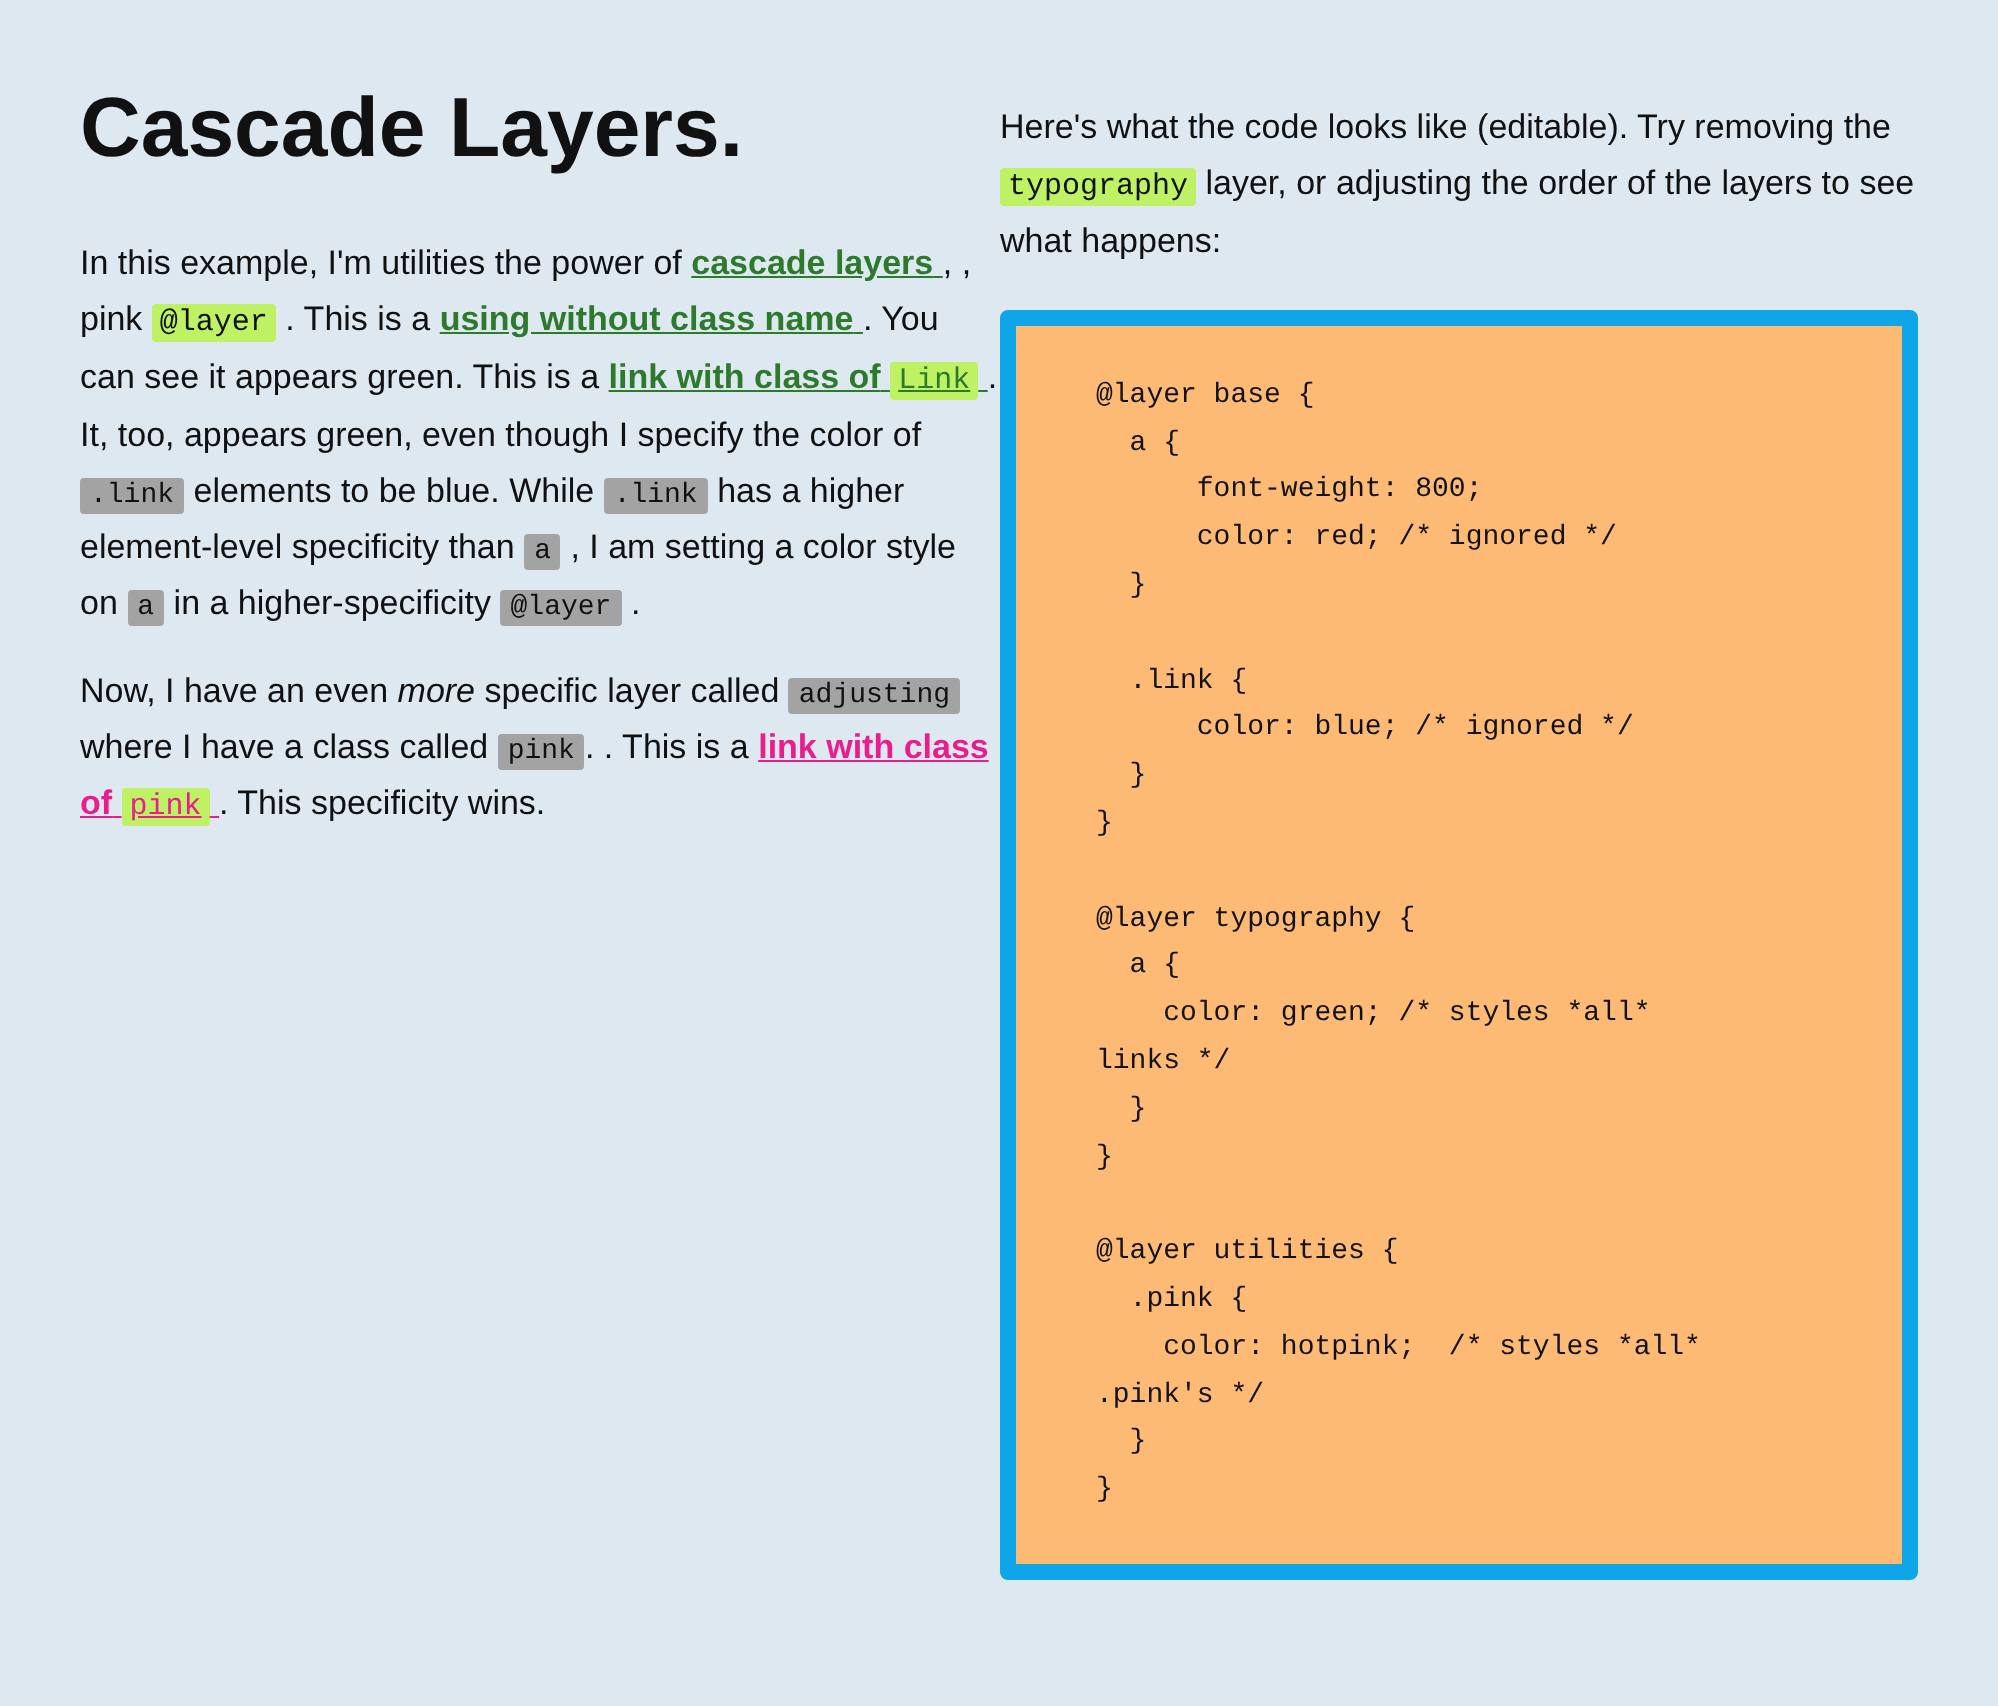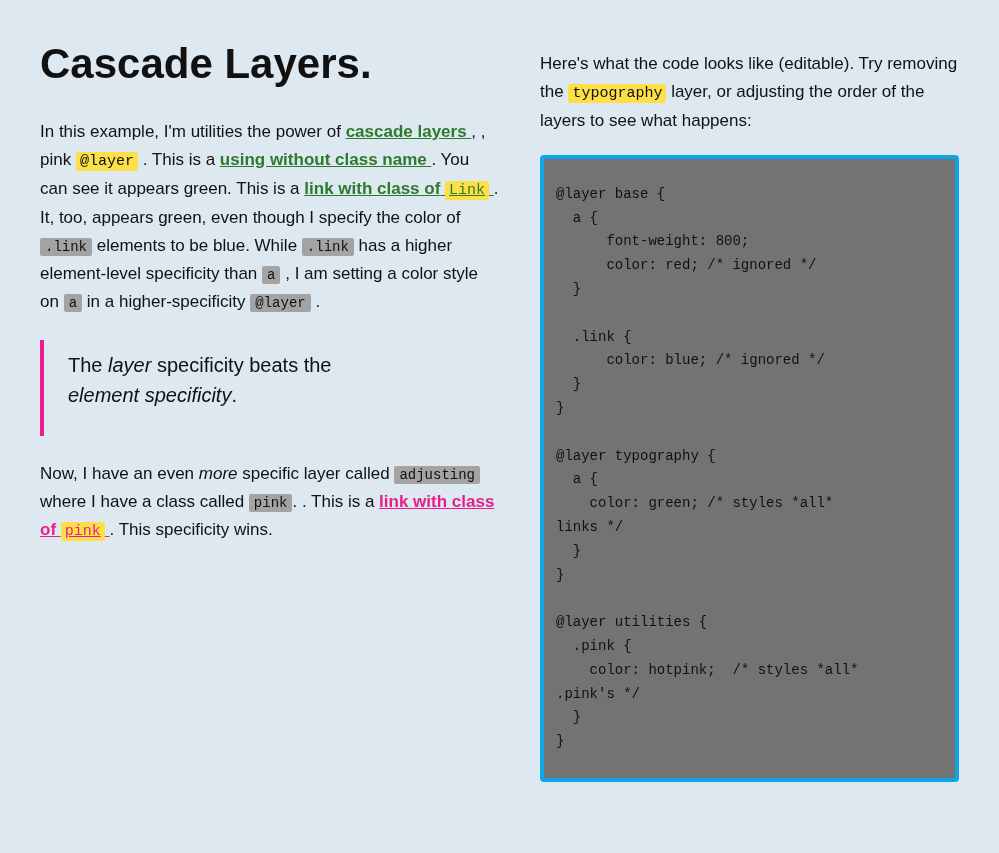--- a/index.html
+++ b/index.html
@@ -7,21 +7,20 @@
       background-color: #dde8f0;
       font-family: Georgia, 'Times New Roman', serif;
       font-size: 18px;
       color: #111;
       padding: 40px;
       min-height: 853px;
       width: 999px;
     }
     .layout {
       display: flex;
-      gap: 40px;
       align-items: flex-start;
     }
     .left-col {
       flex: 0 0 460px;
       max-width: 460px;
     }
     .right-col {
       flex: 1;
       padding-top: 10px;
     }
@@ -32,21 +31,21 @@
       margin-bottom: 30px;
       color: #111;
     }
     p {
       line-height: 1.65;
       margin-bottom: 16px;
       font-family: Arial, Helvetica, sans-serif;
       font-size: 17px;
     }
     .highlight-yellow {
-      background-color: #fde047;
+      background-color: #bef264;
       padding: 1px 4px;
       border-radius: 2px;
       font-family: 'Courier New', monospace;
       font-size: 15px;
       font-weight: normal;
     }
     .link-green {
       color: #2d7a2d;
       font-weight: 800;
       text-decoration: underline;
@@ -77,24 +76,24 @@
     .blockquote em {
       font-style: italic;
     }
     .right-description {
       font-family: Arial, Helvetica, sans-serif;
       font-size: 17px;
       line-height: 1.65;
       margin-bottom: 20px;
     }
     .code-editor {
-      border: 4px solid #0ea5e9;
-      background-color: #737373;
+      border: 8px solid #0ea5e9;
+      background-color: #fdba74;
       border-radius: 4px;
-      padding: 24px 12px;
+      padding: 24px 40px;
     }
     pre {
       font-family: 'Courier New', monospace;
       font-size: 14px;
       line-height: 1.7;
       color: #111;
       white-space: pre;
     }
   </style>
 </head>
@@ -125,29 +124,20 @@
       <span class="inline-code">.link</span>
       <span>has a higher element-level specificity than</span>
       <span class="inline-code">a</span>
       <span>, I am setting a color style on</span>
       <span class="inline-code">a</span>
       <span>in a higher-specificity</span>
       <span class="inline-code">@layer</span>
       <span>.</span>
     </p>
 
-    <div class="blockquote">
-      <p>
-        <span>The</span>
-        <em>layer</em>
-        <span>specificity beats the</span>
-        <br>
-        <em>element specificity</em><span>.</span>
-      </p>
-    </div>
 
     <p>
       <span>Now, I have an even</span>
       <em>more</em>
       <span>specific layer called</span>
       <span class="inline-code">adjusting</span>
       <span>where I have a class called</span>
       <span class="inline-code">pink</span><span>.</span>
       <span>. This is a</span>
       <a class="link-pink">

